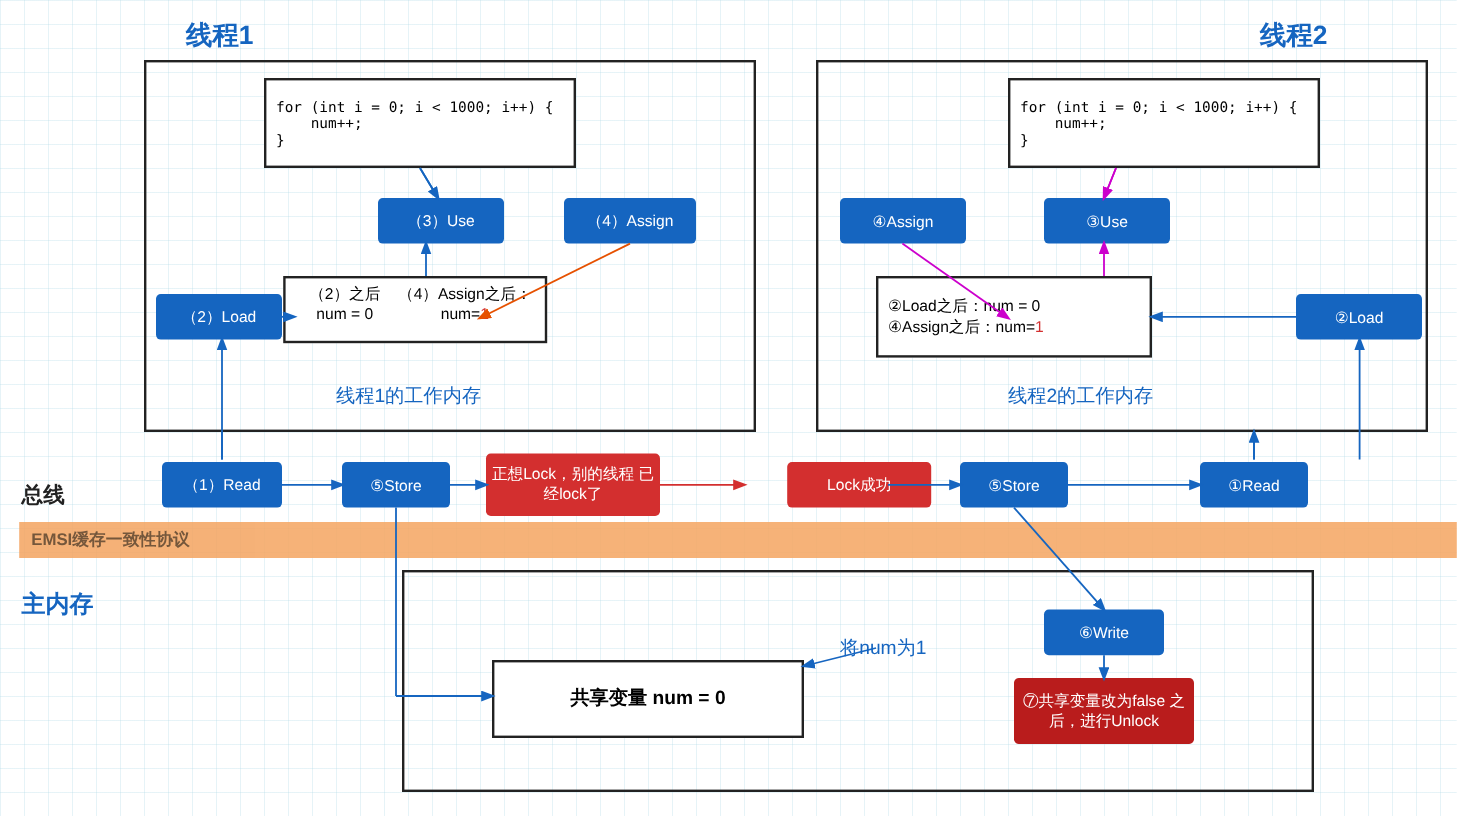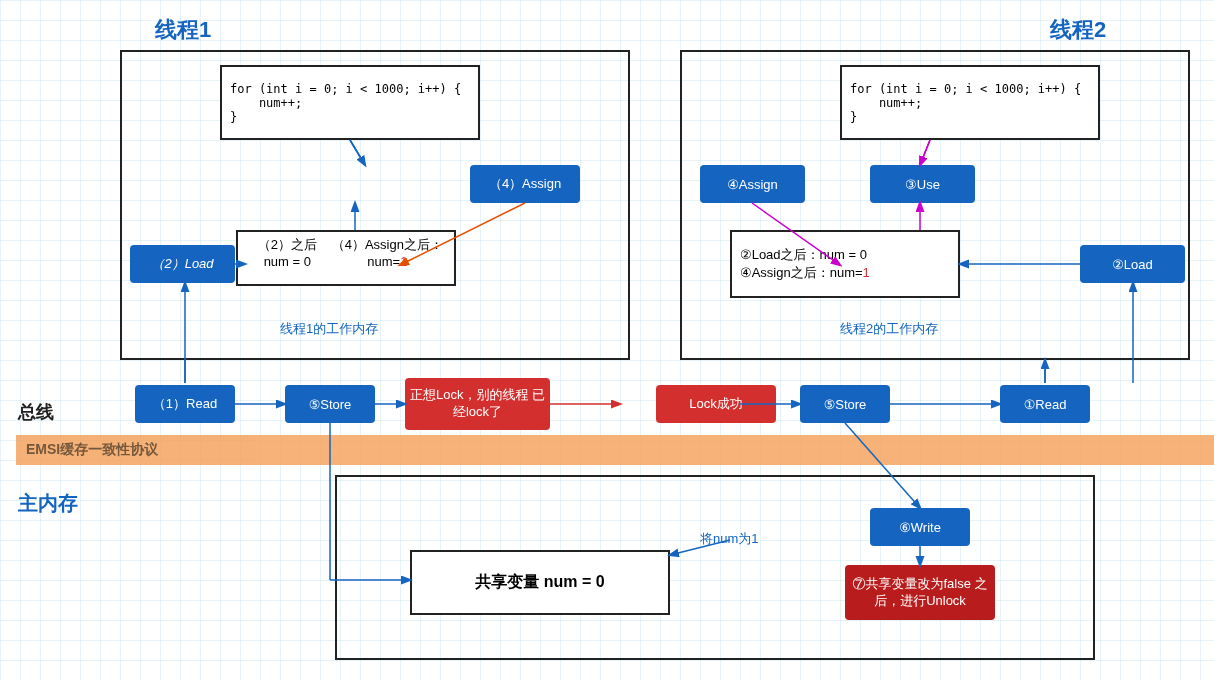--- a/index.html
+++ b/index.html
@@ -126,21 +126,21 @@
     .memory-label {
       position: absolute;
       font-size: 20px;
       font-weight: bold;
       color: #1565C0;
     }
 
     
     .text-label {
       position: absolute;
-      font-size: 13px;
+      font-size: 16px;
       color: #1565C0;
       white-space: nowrap;
     }
 
     
     .text-red { color: #d32f2f; }
   </style>
 </head>
 <body>
 
@@ -161,24 +161,25 @@
     <span>&nbsp;&nbsp;&nbsp;&nbsp;num++;</span>
     <span>}</span>
   </div>
 
   <div class="white-box" style="left: 840px; top: 65px; width: 260px; height: 75px; text-align: left; flex-direction: column; align-items: flex-start; font-family: monospace; font-size: 12px;">
     <span>for (int i = 0; i &lt; 1000; i++) {</span>
     <span>&nbsp;&nbsp;&nbsp;&nbsp;num++;</span>
     <span>}</span>
   </div>
 
+  <div class="blue-box" style="left: 315px; top: 165px; width: 105px; height: 38px;">（3）Use</div>
 
   <div class="blue-box" style="left: 470px; top: 165px; width: 110px; height: 38px;">（4）Assign</div>
 
-  <div class="blue-box" style="left: 130px; top: 245px; width: 105px; height: 38px; font-style: italic;">（2）Load</div>
+  <div class="blue-box" style="left: 130px; top: 245px; width: 105px; height: 38px;">（2）Load</div>
 
   <div class="white-box" style="left: 236px; top: 230px; width: 220px; height: 56px; flex-direction: row; align-items: flex-start; font-size: 13px;">
     <span>（2）之后num = 0</span>
     <span>（4）Assign之后：num=<span class="text-red">1</span></span>
   </div>
 
   <div class="text-label" style="left: 280px; top: 320px;">线程1的工作内存</div>
 
   <div class="blue-box" style="left: 700px; top: 165px; width: 105px; height: 38px;">④Assign</div>
 

